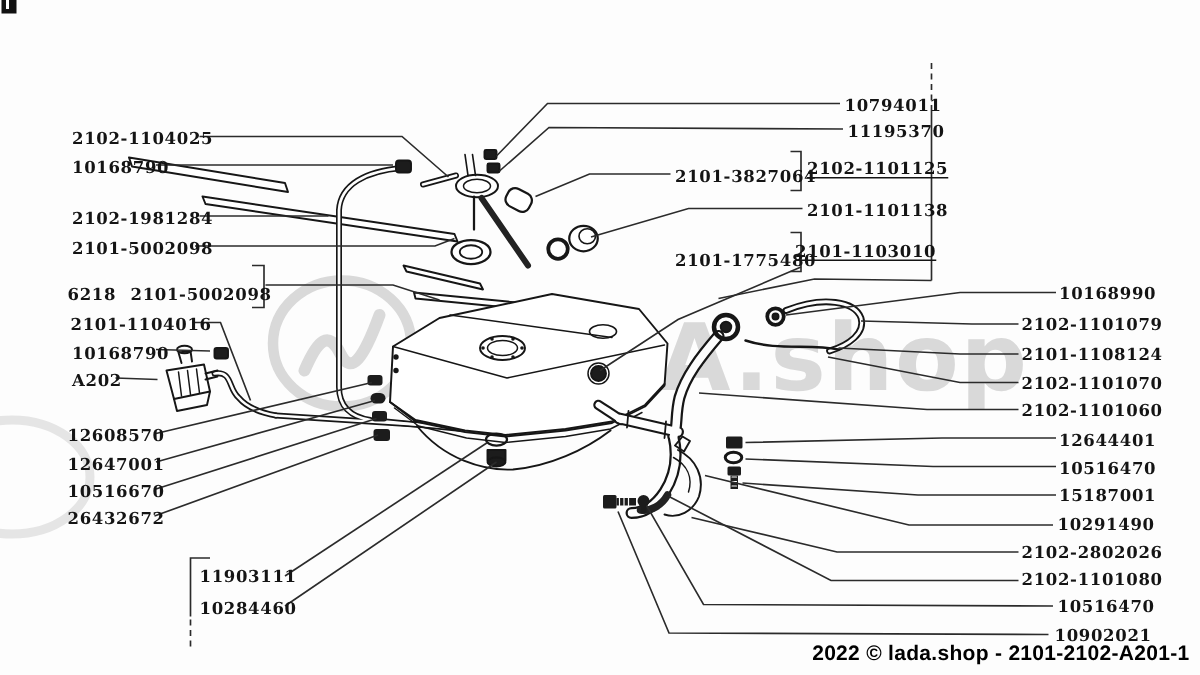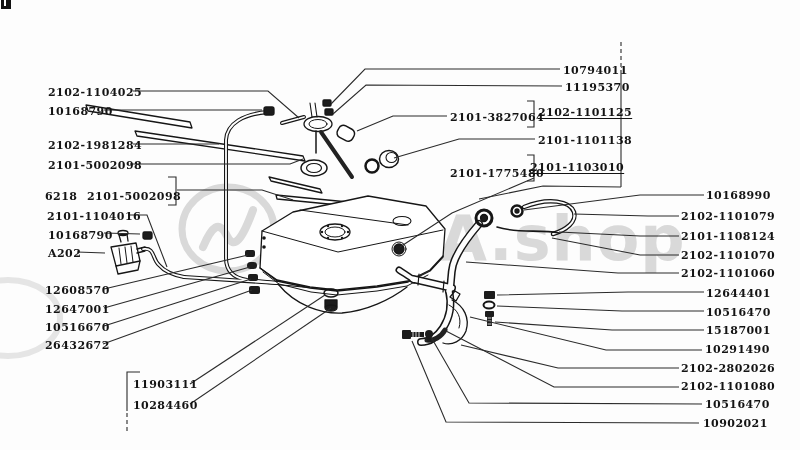--- a/index.html
+++ b/index.html
@@ -246,13 +246,14 @@
   <div class="pl" style="left:681px;top:267px">2102-1101060</div>
   <div class="pl" style="left:706px;top:287px">12644401</div>
   <div class="pl" style="left:706px;top:306px">10516470</div>
   <div class="pl" style="left:706px;top:324px">15187001</div>
   <div class="pl" style="left:705px;top:343px">10291490</div>
   <div class="pl" style="left:681px;top:362px">2102-2802026</div>
   <div class="pl" style="left:681px;top:380px">2102-1101080</div>
   <div class="pl" style="left:705px;top:398px">10516470</div>
   <div class="pl" style="left:703px;top:417px">10902021</div>
 
+  <div class="footer">2022 © lada.shop - 2101-2102-A201-1</div>
 </div>
 
 </body></html>

